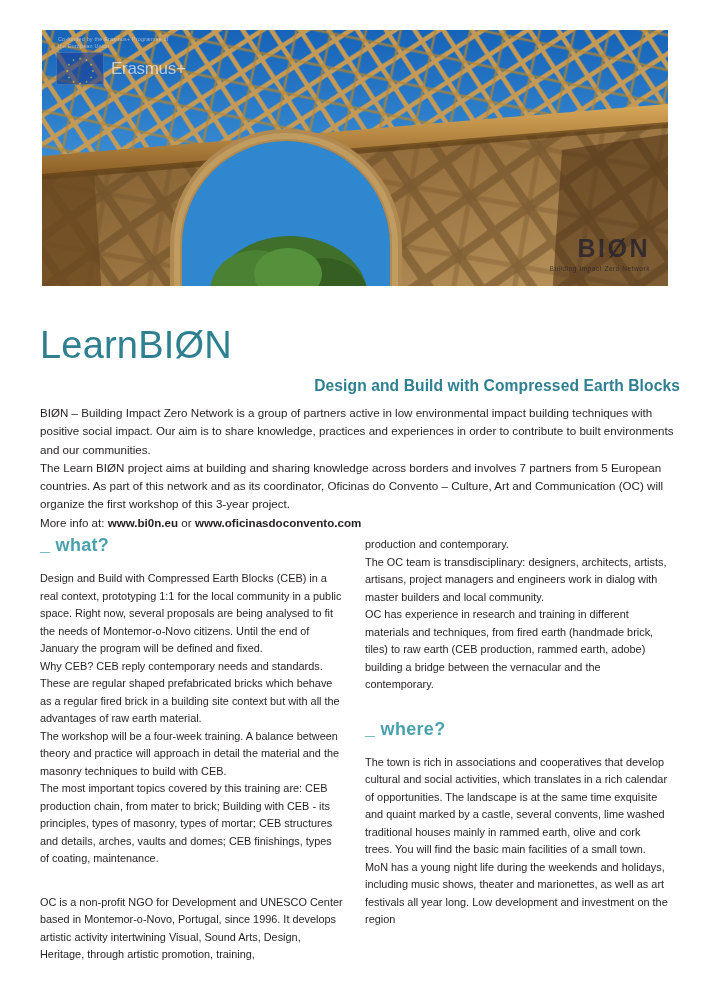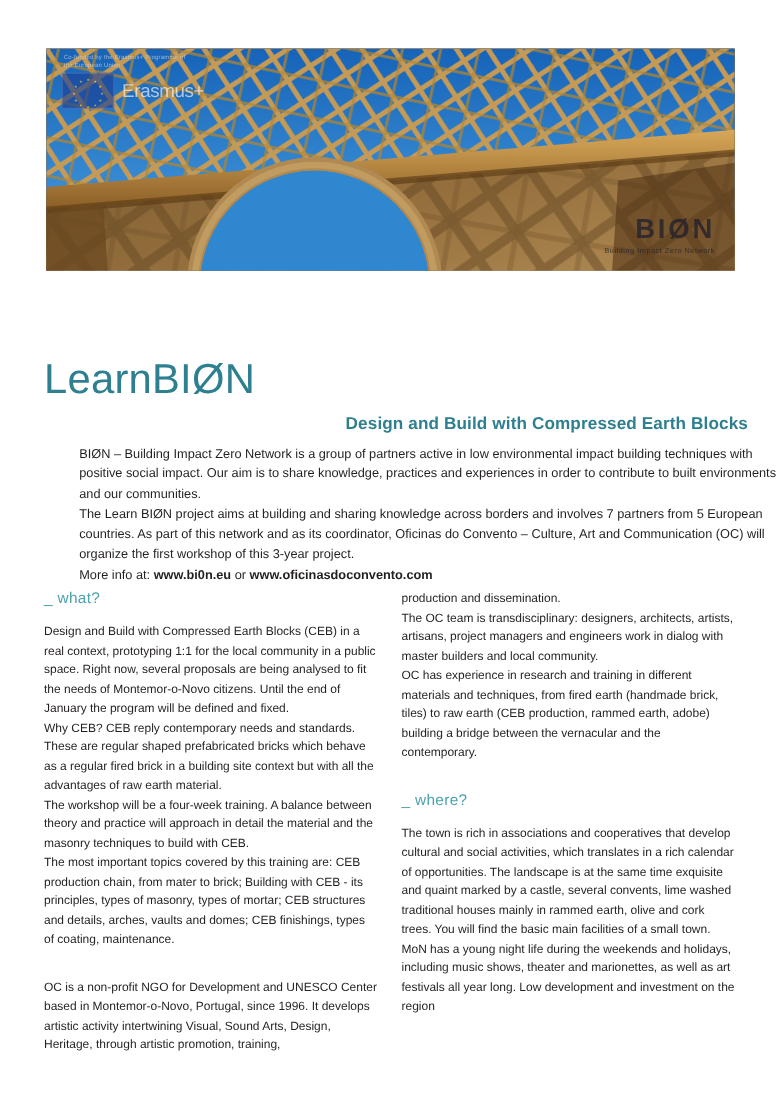--- a/index.html
+++ b/index.html
@@ -20,23 +20,23 @@
   .page {
     position: absolute;
     inset: 0;
     background: #ffffff;
   }
 
   
   .hero {
     position: absolute;
     left: 42px;
-    top: 44px;
+    top: 30px;
     width: 626px;
-    height: 202px;
+    height: 256px;
     overflow: hidden;
     background: #6c4a22;
   }
   .hero svg {
     display: block;
     width: 626px;
     height: 268px;
   }
 
   
@@ -143,41 +143,40 @@
 
   
   .intro {
     position: absolute;
     left: 40px;
     top: 404px;
     width: 636px;
     font-size: 11.6px;
     line-height: 18.3px;
     color: #231f20;
-    margin-left: 32px;
   }
   .intro p { margin: 0; }
   .intro b { font-weight: 700; }
 
   
   .col {
     position: absolute;
     top: 536px;
     width: 303px;
     font-size: 10.9px;
     line-height: 17.5px;
     color: #231f20;
   }
   .col-left  { left: 40px; }
   .col-right { left: 365px; }
 
   .sec-head {
-    font-size: 14px;
+    font-size: 18px;
     color: #4aa2ac;
-    font-weight: 400;
+    font-weight: 700;
     letter-spacing: 0.3px;
     margin: 0 0 16px 0;
     line-height: 1;
   }
   .col p { margin: 0; }
   .col .gap-head { height: 26px; }
 </style>
 </head>
 <body>
 
@@ -294,21 +293,21 @@
     <div class="sec-head">_ what?</div>
     <p>Design and Build with Compressed Earth Blocks (CEB) in a real context, prototyping 1:1 for the local community in a public space. Right now, several proposals are being analysed to fit the needs of Montemor-o-Novo citizens. Until the end of January the program will be defined and fixed.</p>
     <p>Why CEB? CEB reply contemporary needs and standards. These are regular shaped prefabricated bricks which behave as a regular fired brick in a building site context but with all the advantages of raw earth material.</p>
     <p>The workshop will be a four-week training. A balance between theory and practice will approach in detail the material and the masonry techniques to build with CEB.</p>
     <p>The most important topics covered by this training are: CEB production chain, from mater to brick; Building with CEB - its principles, types of masonry, types of mortar; CEB structures and details, arches, vaults and domes; CEB finishings, types of coating, maintenance.</p>
     <div class="gap-head"></div>
     <p>OC is a non-profit NGO for Development and UNESCO Center based in Montemor-o-Novo, Portugal, since 1996. It develops artistic activity intertwining Visual, Sound Arts, Design, Heritage, through artistic promotion, training,</p>
   </div>
 
   <div class="col col-right">
-      <p>production and dissemination.</p>
+      <p>production and contemporary.</p>
     <p>The OC team is transdisciplinary: designers, architects, artists, artisans, project managers and engineers work in dialog with master builders and local community.</p>
     <p>OC has experience in research and training in different materials and techniques, from fired earth (handmade brick, tiles) to raw earth (CEB production, rammed earth, adobe) building a bridge between the vernacular and the contemporary.</p>
     <div class="gap-head"></div>
     <div class="sec-head">_ where?</div>
     <p>The town is rich in associations and cooperatives that develop cultural and social activities, which translates in a rich calendar of opportunities. The landscape is at the same time exquisite and quaint  marked by a castle, several convents, lime washed traditional houses mainly in rammed earth, olive and cork trees. You will find the basic main facilities of a small town. MoN has a young night life during the weekends and holidays, including music shows, theater and marionettes, as well as art festivals all year long. Low development and investment on the region</p>
   </div>
 
 </div>
 
 </body></html>

